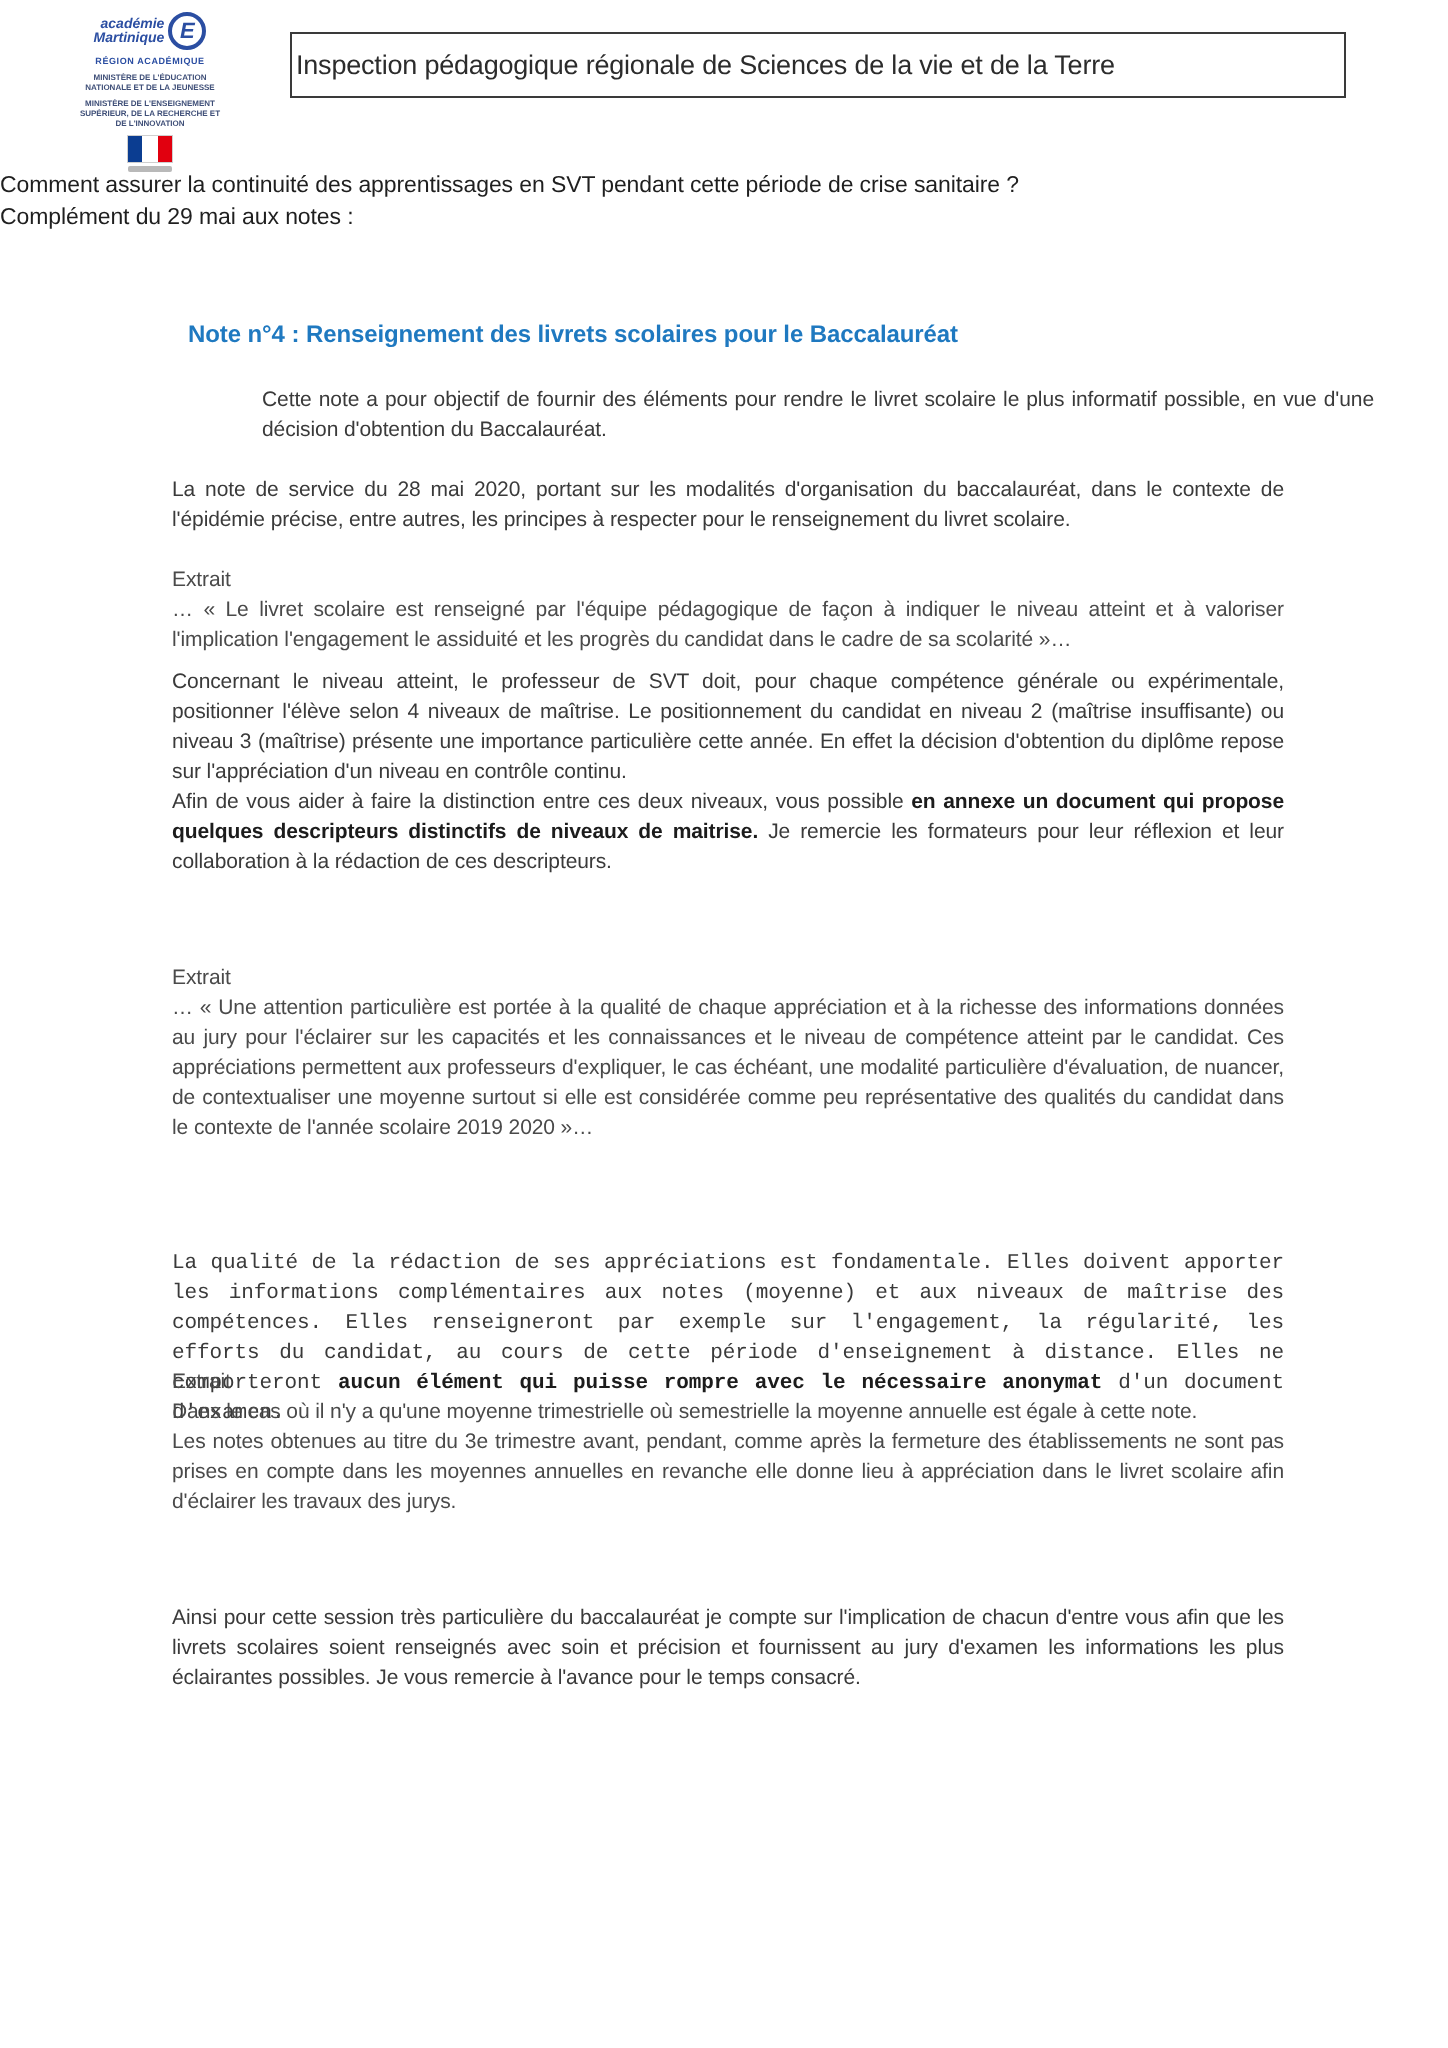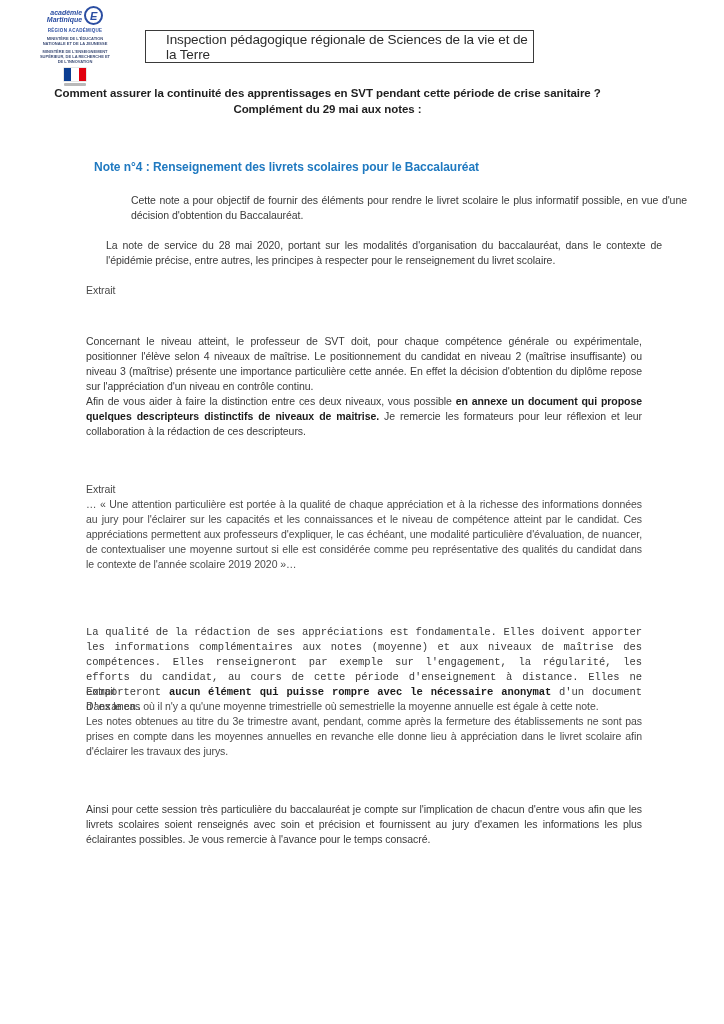--- a/index.html
+++ b/index.html
@@ -30,48 +30,48 @@
     display:flex;align-items:center;justify-content:center;background:#fff;
   }
   .logo-region{margin-top:3px;color:var(--logo-blue);font-weight:bold;font-size:4.5px;letter-spacing:.3px;text-align:center;}
   .logo-ministry{margin-top:3px;color:#3f4f78;font-weight:bold;font-size:4px;line-height:5px;text-align:center;width:72px;}
   .flag{margin-top:4px;width:22px;height:13px;display:flex;box-shadow:0 0 0 .5px #cfcfcf;}
   .flag span{flex:1;}
   .flag .fb{background:var(--flag-blue);} .flag .fw{background:#ffffff;} .flag .fr{background:var(--flag-red);}
   .flag-caption{margin-top:2px;width:22px;height:3px;background:#b9b9b9;border-radius:1px;}
   
   .header-box{
-    position:absolute;left:145px;top:30px;width:389px;height:33px;
+    position:absolute;left:145px;top:16px;width:528px;height:33px;
     border:1.5px solid var(--box-border);
     display:flex;align-items:center;
-    padding-left:20px;box-sizing:border-box;
+    padding-left:2px;box-sizing:border-box;
     font-size:13.5px;color:#2c2c2c;letter-spacing:-0.1px;
   }
   
   .heading{
     position:absolute;left:0;top:86px;width:655px;
-    text-align:center;font-weight:bold;color:var(--heading-dark);
+    text-align:left;font-weight:normal;color:var(--heading-dark);
     font-size:11.5px;line-height:15.5px;letter-spacing:-0.05px;
   }
   .note-title{
     position:absolute;left:0;top:160px;width:573px;
     text-align:center;font-weight:bold;color:var(--accent-blue);
     font-size:12px;letter-spacing:-0.05px;
   }
   
   .col{
     position:absolute;left:86px;width:556px;
     font-size:10.5px;line-height:15px;letter-spacing:-0.05px;
     color:var(--text-dark);text-align:justify;
   }
   .col p{margin:0;}
   .extrait{color:var(--text-italic);}
   .extrait .ex-label{display:block;}
   b{color:#1c1c1c;}
-  .b-p1{top:193px;margin-left:45px;} .b-p2{top:238px;margin-left:20px;} .b-ex1{top:283px;}
+  .b-p1{top:193px;margin-left:45px;} .b-p2{top:238px;} .b-ex1{top:283px;}
   .b-p3{top:334px;} .b-ex2{top:482px;} .b-p4{top:625px;font-family:Liberation Mono, monospace;}
   .b-ex3{top:684px;} .b-p5{top:802px;}
 </style>
 </head>
 <body>
 
 <div class="page">
 
   <div class="logo">
     <div class="logo-top">
@@ -106,20 +106,21 @@
   <div class="col b-p1">
     <p>Cette note a pour objectif de fournir des éléments pour rendre le livret scolaire le plus informatif possible, en vue d'une décision d'obtention du Baccalauréat.</p>
   </div>
 
   <div class="col b-p2">
     <p>La note de service du 28 mai 2020, portant sur les modalités d'organisation du baccalauréat, dans le contexte de l'épidémie précise, entre autres, les principes à respecter pour le renseignement du livret scolaire.</p>
   </div>
 
   <div class="col b-ex1 extrait">
     <span class="ex-label">Extrait</span>
+    <p>… « Le livret scolaire est renseigné par l'équipe pédagogique de façon à indiquer le niveau atteint et à valoriser l'implication l'engagement le assiduité et les progrès du candidat dans le cadre de sa scolarité »…</p>
   </div>
 
   <div class="col b-p3">
     <p>Concernant le niveau atteint, le professeur de SVT doit, pour chaque compétence générale ou expérimentale, positionner l'élève selon 4 niveaux de maîtrise. Le positionnement du candidat en niveau 2 (maîtrise insuffisante) ou niveau 3 (maîtrise) présente une importance particulière cette année. En effet la décision d'obtention du diplôme repose sur l'appréciation d'un niveau en contrôle continu.</p>
     <p><span>Afin de vous aider à faire la distinction entre ces deux niveaux, vous possible </span><b>en annexe un document qui propose quelques descripteurs distinctifs de niveaux de maitrise.</b><span> Je remercie les formateurs pour leur réflexion et leur collaboration à la rédaction de ces descripteurs.</span></p>
   </div>
 
   <div class="col b-ex2 extrait">
     <span class="ex-label">Extrait</span>
     <p>… « Une attention particulière est portée à la qualité de chaque appréciation et à la richesse des informations données au jury pour l'éclairer sur les capacités et les connaissances et le niveau de compétence atteint par le candidat. Ces appréciations permettent aux professeurs d'expliquer, le cas échéant, une modalité particulière d'évaluation, de nuancer, de contextualiser une moyenne surtout si elle est considérée comme peu représentative des qualités du candidat dans le contexte de l'année scolaire 2019 2020 »…</p>

